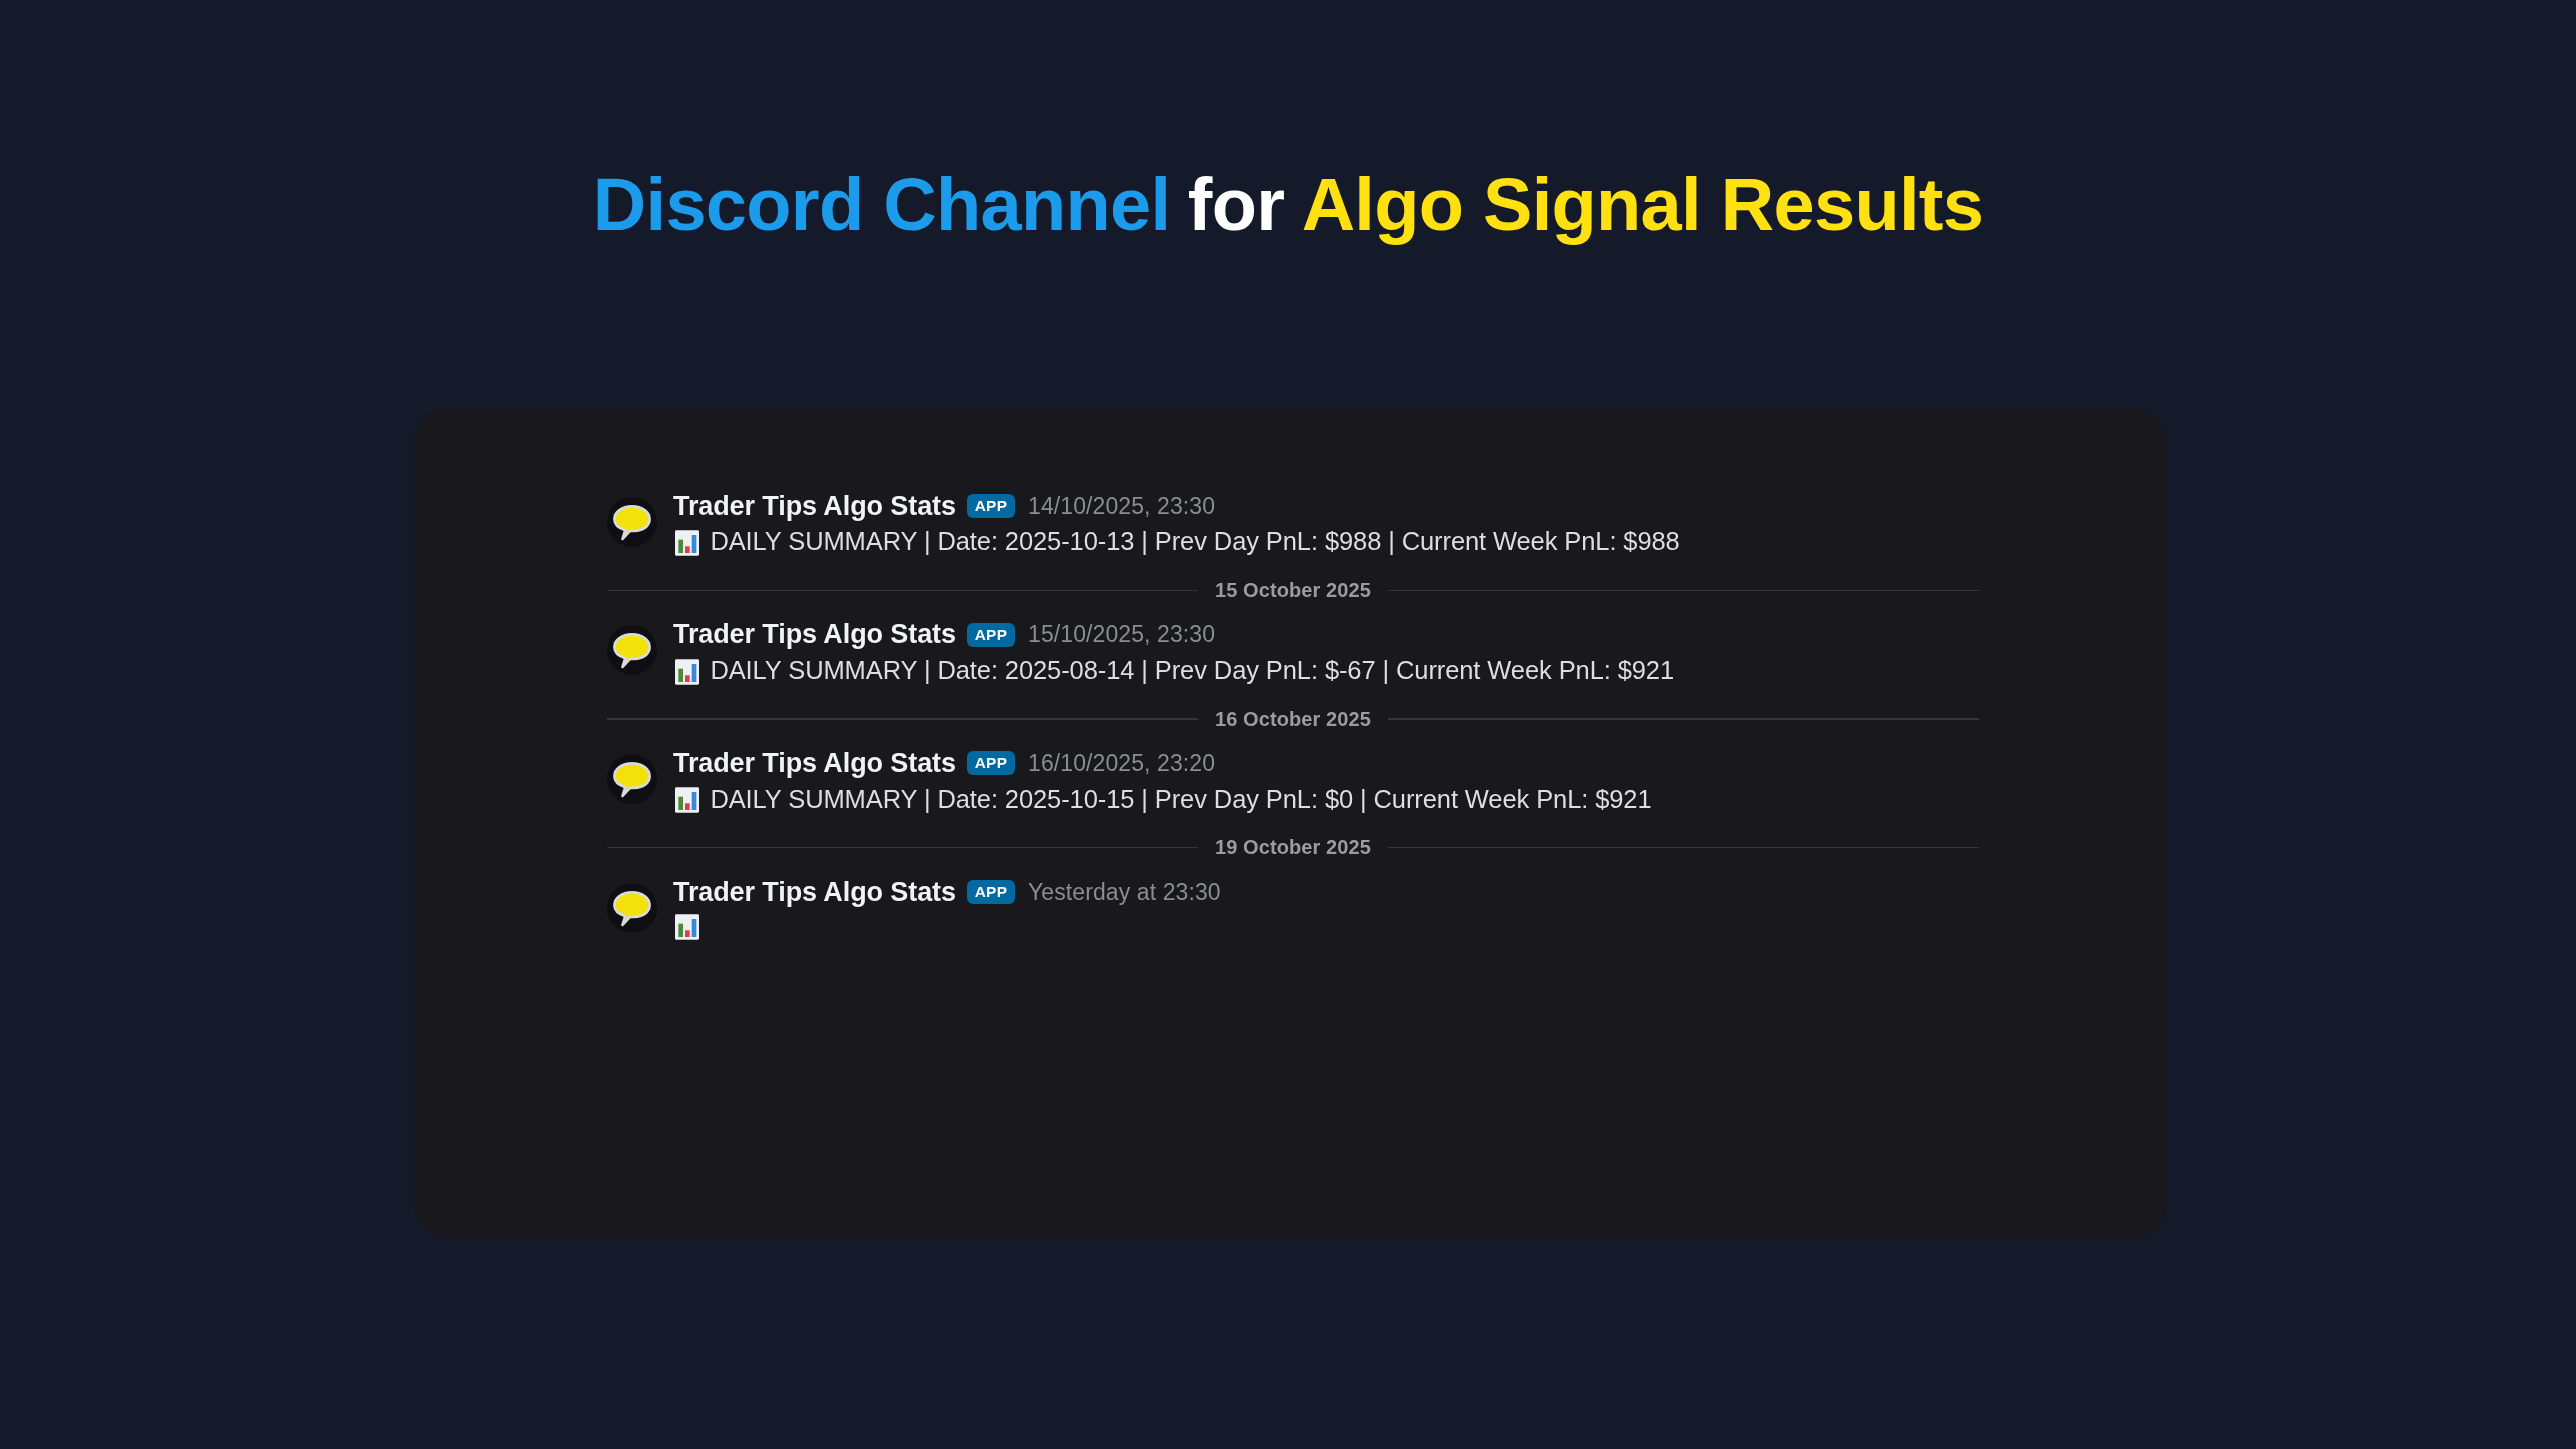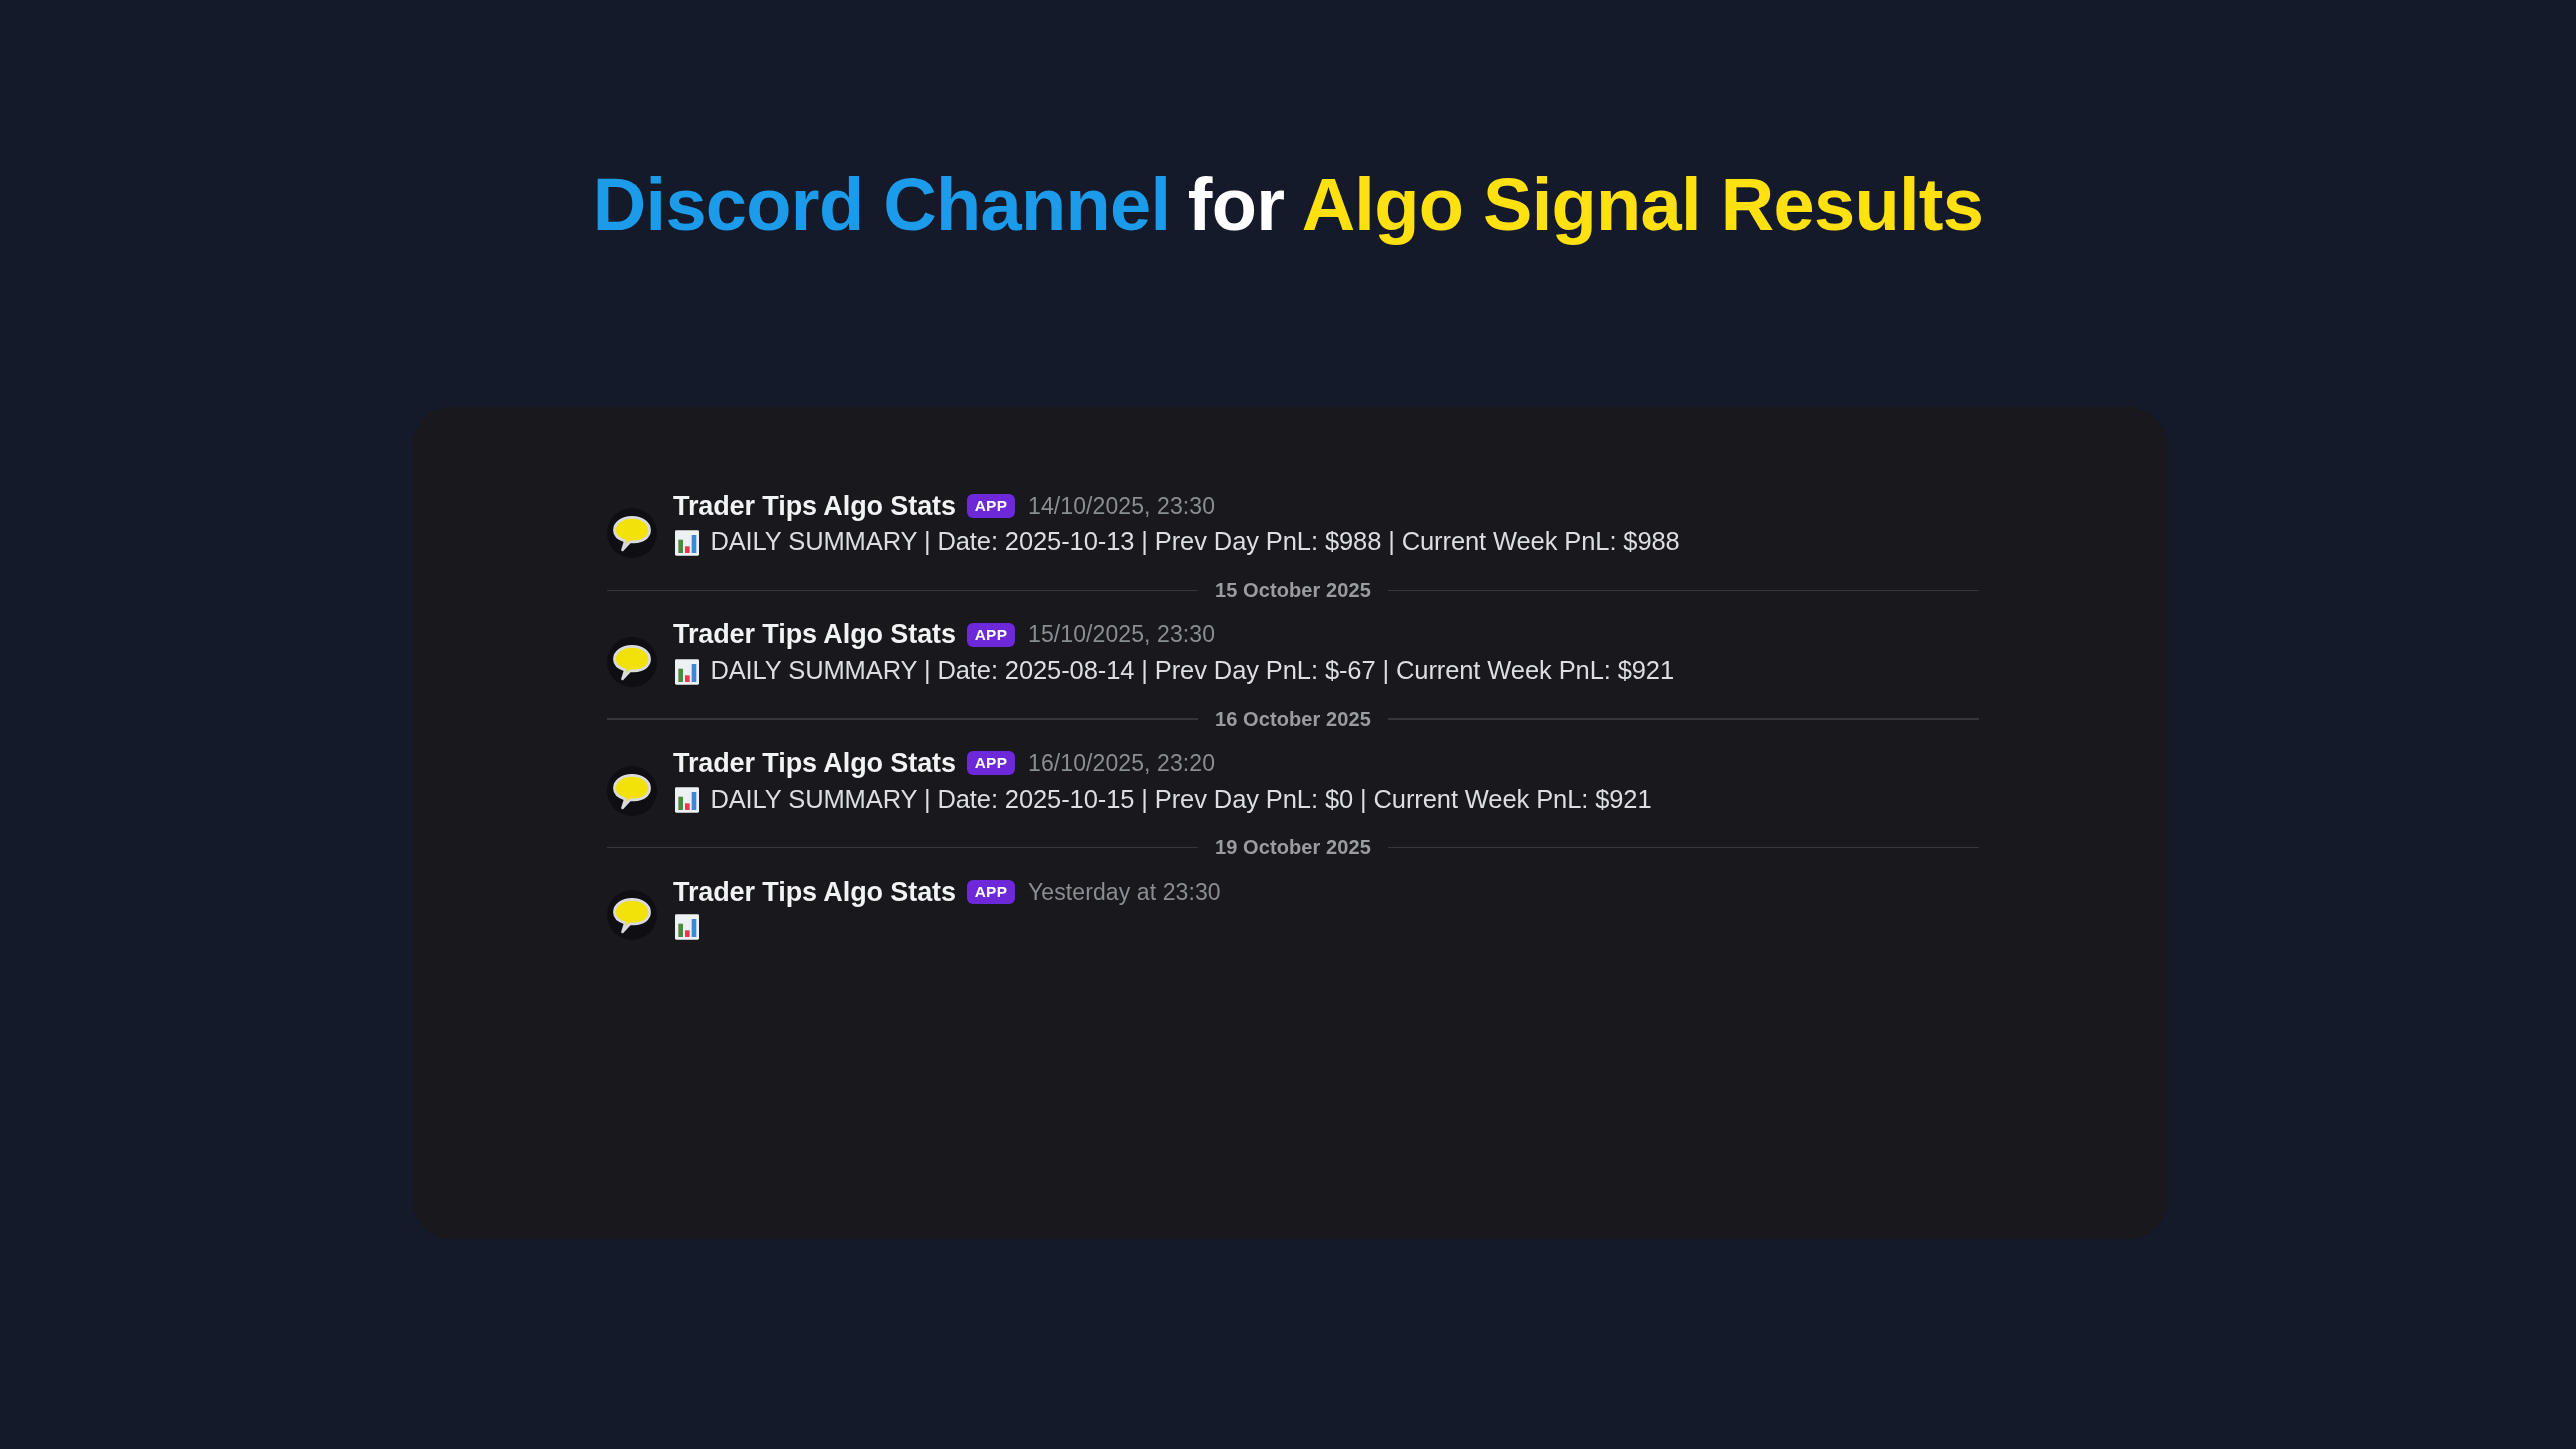--- a/index.html
+++ b/index.html
@@ -51,21 +51,21 @@
     position: absolute;
     left: 194px;   
     top: 79px;    
     width: 1372px;
   }
 
   
   .message {
     position: relative;
     display: flex;
-    align-items: flex-end;
+    align-items: flex-start;
     padding: 6.7px 0 4px 0;
   }
 
   .avatar-col {
     width: 66px;
     flex: 0 0 66px;
     padding-top: 4px;
     display: flex;
     justify-content: flex-start;
   }
@@ -96,21 +96,21 @@
     font-weight: bold;
     color: #f2f3f5;
     letter-spacing: -0.1px;
     white-space: nowrap;
   }
 
   .app-badge {
     display: inline-flex;
     align-items: center;
     justify-content: center;
-    background: #6d28d9;
+    background: #0369a1;
     color: #ffffff;
     font-size: 15.4px;
     font-weight: bold;
     letter-spacing: 0.3px;
     border-radius: 6px;
     padding: 4px 7.4px 4.7px 7.4px;
     margin-left: 11.4px;
     line-height: 1;
   }
 

